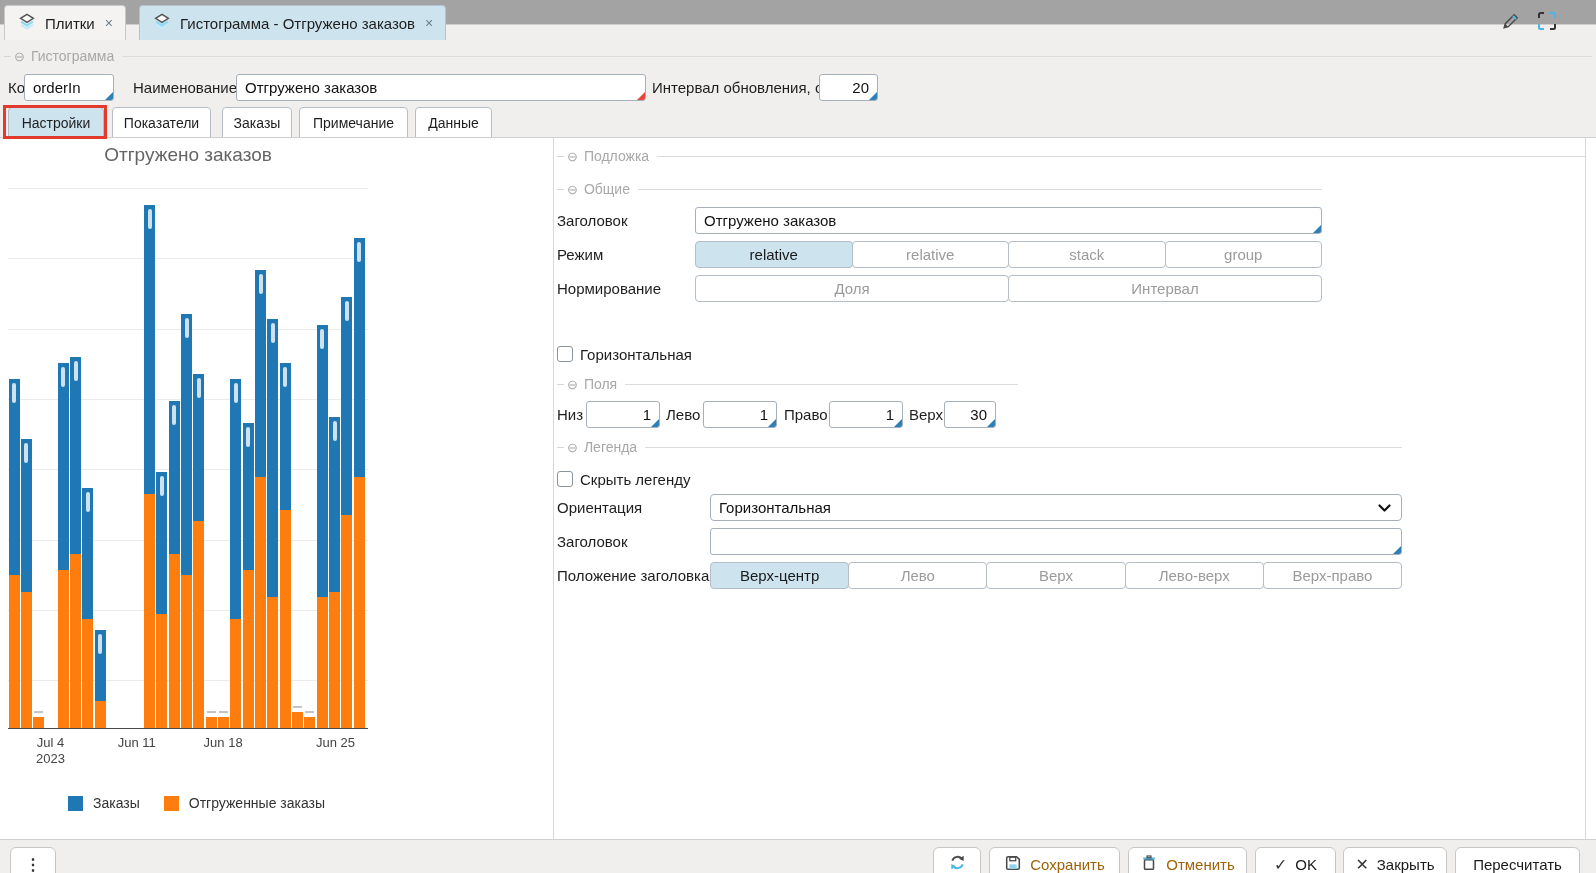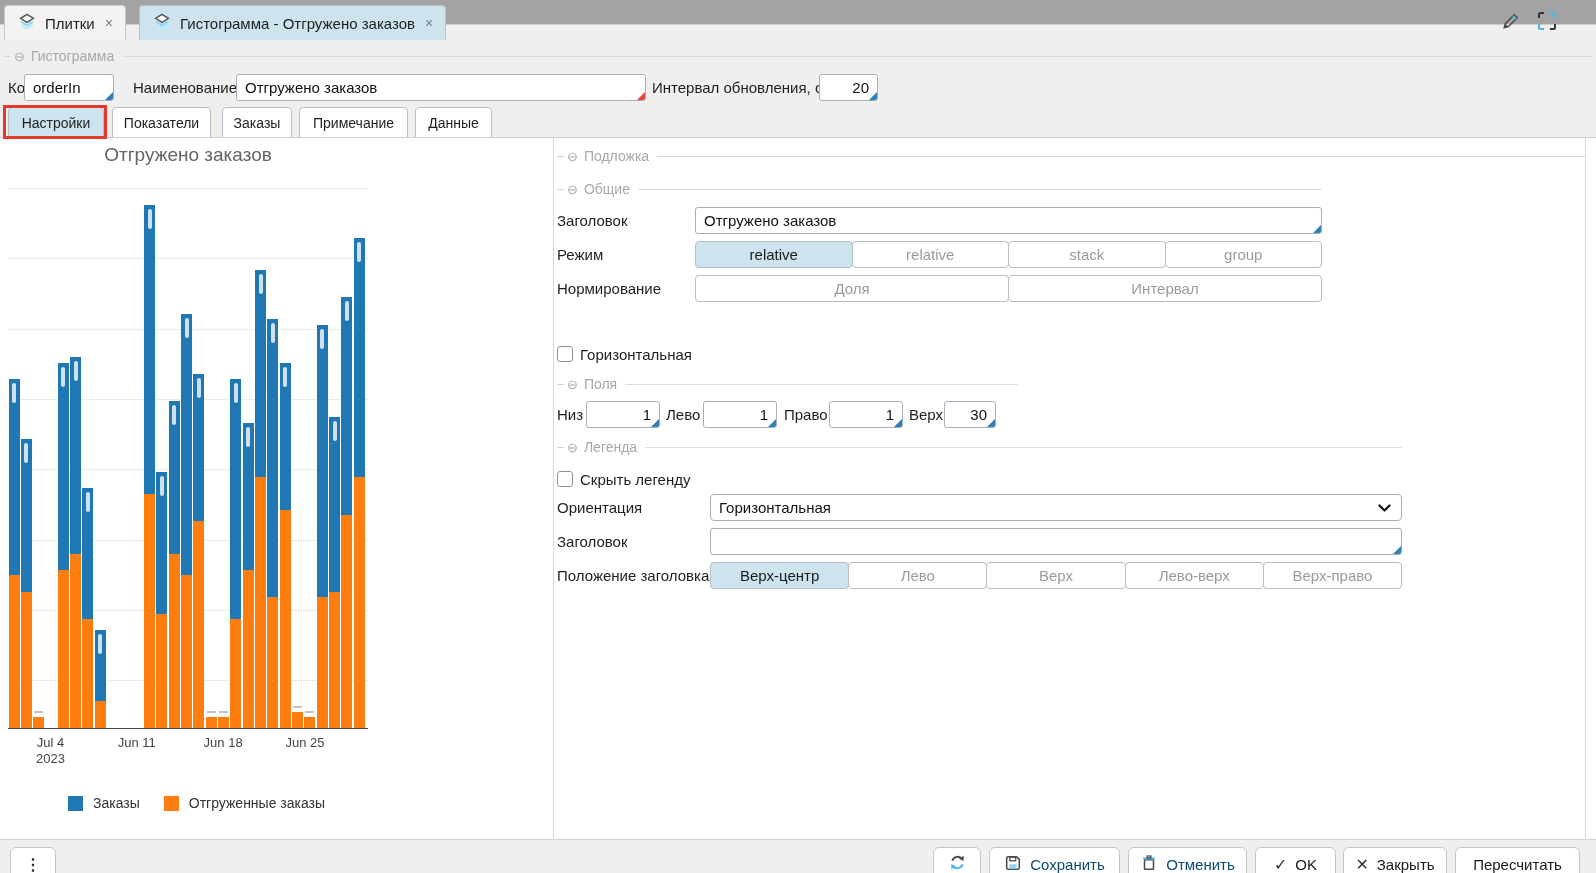--- a/index.html
+++ b/index.html
@@ -64,21 +64,21 @@
   .sg.sel{background:#cde4ef;color:#1a1a1a;z-index:1}
   .cb{position:absolute;width:16px;height:16px;border:1px solid #8a949c;border-radius:3px;background:#fff;box-sizing:border-box}
   .cblab{position:absolute;font-size:15px;line-height:17px}
   .selectbox{position:absolute;height:27px;background:#fff;border:1px solid #a6b0ba;border-radius:4px;box-sizing:border-box;
              font-size:15px;line-height:25px;padding:0 8px;color:#111}
   .selectbox svg{position:absolute;right:10px;top:9px}
   
   .footer{position:absolute;left:0;top:839px;width:1596px;height:34px;background:#f0efee;border-top:1px solid #d2d1d0}
   .btn{position:absolute;top:847px;height:34px;background:#fff;border:1px solid #c6c6c6;border-radius:6px;
        font-size:15px;display:flex;align-items:center;justify-content:center;gap:8px;box-sizing:border-box;color:#1a1a1a}
-  .btn .dis{color:#0c4a6e}
+  .btn .dis{color:#a16207}
   .glyph{font-size:16px;color:#333}
 </style>
 </head>
 <body>
 
 <div class="tabbar">
   <div class="wtab" style="left:4px">
     <span>
       <svg width="20" height="20" viewBox="0 0 22 22">
           <path d="M11 2.5 L18 7 L11 11.5 L4 7 Z" fill="#fdfdfd" stroke="#555" stroke-width="1.6"></path>
@@ -254,21 +254,21 @@
       <div class="tick" style="left: 12.49px; top: 562px;">
         <div>Jul 4</div>
         <div>2023</div>
       </div>
       <div class="tick" style="left: 98.8px; top: 562px;">
         <div>Jun 11</div>
       </div>
       <div class="tick" style="left: 185.11px; top: 562px;">
         <div>Jun 18</div>
       </div>
-      <div class="tick" style="left: 267px; top: 562px;">
+      <div class="tick" style="left: 287px; top: 562px; text-align: right;">
         <div>Jun 25</div>
       </div>
     </div>
   <div class="legend">
     <span class="sw b"></span>
     <span>Заказы</span>
     <span class="sw o" style="margin-left:14px"></span>
     <span>Отгруженные заказы</span>
   </div>
 </div>

